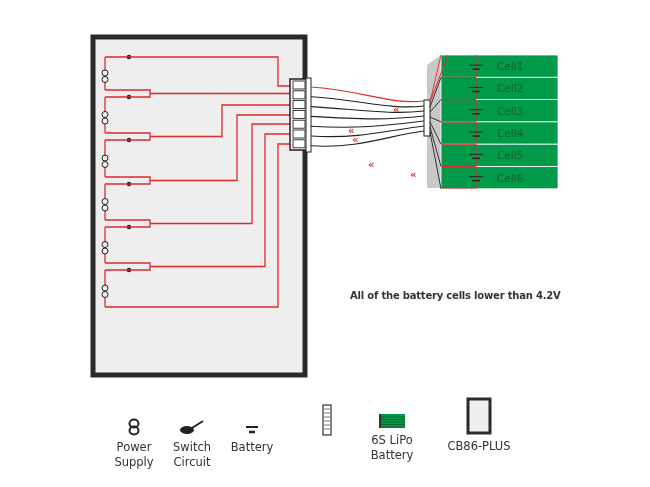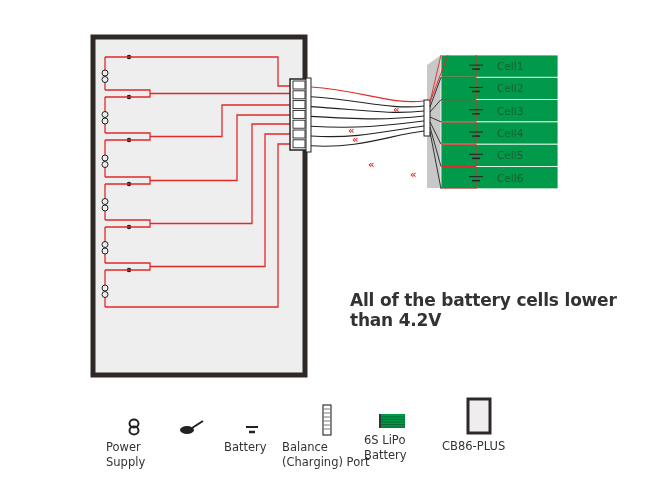--- a/index.html
+++ b/index.html
@@ -1,19 +1,19 @@
 <!DOCTYPE html>
 <html><head>
   <meta charset="utf-8">
   <style>
     html, body { margin: 0; padding: 0; background: #ffffff; }
     body { width: 650px; height: 487px; position: relative; overflow: hidden; font-family: "Liberation Sans", sans-serif; }
     #diagram { position: absolute; left: 0; top: 0; }
-    .caption { position: absolute; left: 350px; top: 290px; font-family: "DejaVu Sans", sans-serif; font-weight: bold; font-size: 17px; color: #333; letter-spacing: -0.2px; }
-    .legend-item { position: absolute; text-align: left; font-family: "DejaVu Sans", sans-serif; font-size: 11.5px; color: #333; line-height: 15px; }
+    .caption { position: absolute; left: 350px; top: 290px; font-family: "DejaVu Sans", sans-serif; font-weight: bold; font-size: 10px; color: #333; letter-spacing: -0.2px; text-align: right; }
+    .legend-item { position: absolute; text-align: center; font-family: "DejaVu Sans", sans-serif; font-size: 11.5px; color: #333; line-height: 15px; }
     .legend-label { display: block; white-space: pre; }
     .legend-icon { display: block; margin: 0 auto 4px auto; }
   </style>
 </head>
 <body>
 
 <svg id="diagram" width="650" height="487" viewBox="0 0 650 487">
 
   <rect x="93" y="37" width="212" height="338" fill="#eeeeee" stroke="#2e2926" stroke-width="5"></rect>
 
@@ -159,42 +159,42 @@
     <ellipse cx="7" cy="12.5" rx="4.5" ry="4" fill="none" stroke="#222" stroke-width="2"></ellipse>
   </svg>
   <span class="legend-label">Power
 Supply</span>
 </div>
 <div class="legend-item" style="left:166px; top:418px; width:52px;">
   <svg class="legend-icon" width="30" height="18">
     <ellipse cx="10" cy="12" rx="7" ry="4" fill="#222"></ellipse>
     <line x1="15" y1="10" x2="26" y2="3" stroke="#222" stroke-width="2"></line>
   </svg>
+  <span class="legend-label">Switch
+Circuit</span>
 </div>
 <div class="legend-item" style="left:224px; top:418px; width:56px;">
   <svg class="legend-icon" width="16" height="18">
     <line x1="2" y1="9" x2="14" y2="9" stroke="#222" stroke-width="2"></line>
     <line x1="5" y1="14" x2="11" y2="14" stroke="#222" stroke-width="2.5"></line>
   </svg>
   <span class="legend-label">Battery</span>
 </div>
 <div class="legend-item" style="left:282px; top:404px; width:90px;">
   <svg class="legend-icon" width="12" height="32">
     <rect x="2" y="1" width="8" height="30" fill="#fff" stroke="#333" stroke-width="1.2"></rect>
     <g stroke="#555" stroke-width="0.8">
       <line x1="3" y1="5" x2="9" y2="5"></line>
         <line x1="3" y1="9" x2="9" y2="9"></line>
         <line x1="3" y1="13" x2="9" y2="13"></line>
       <line x1="3" y1="17" x2="9" y2="17"></line>
         <line x1="3" y1="21" x2="9" y2="21"></line>
         <line x1="3" y1="25" x2="9" y2="25"></line>
     </g>
   </svg>
-  <span class="legend-label">Balance
-(Charging) Port</span>
 </div>
 <div class="legend-item" style="left:364px; top:413px; width:56px;">
   <svg class="legend-icon" width="28" height="16">
     <rect x="1" y="1" width="26" height="14" fill="#009a4a"></rect>
     <g stroke="#0b5a2a" stroke-width="0.8">
       <line x1="1" y1="4" x2="27" y2="4"></line>
         <line x1="1" y1="6.5" x2="27" y2="6.5"></line>
         <line x1="1" y1="9" x2="27" y2="9"></line>
       <line x1="1" y1="11.5" x2="27" y2="11.5"></line>
         <line x1="1" y1="14" x2="27" y2="14"></line>

